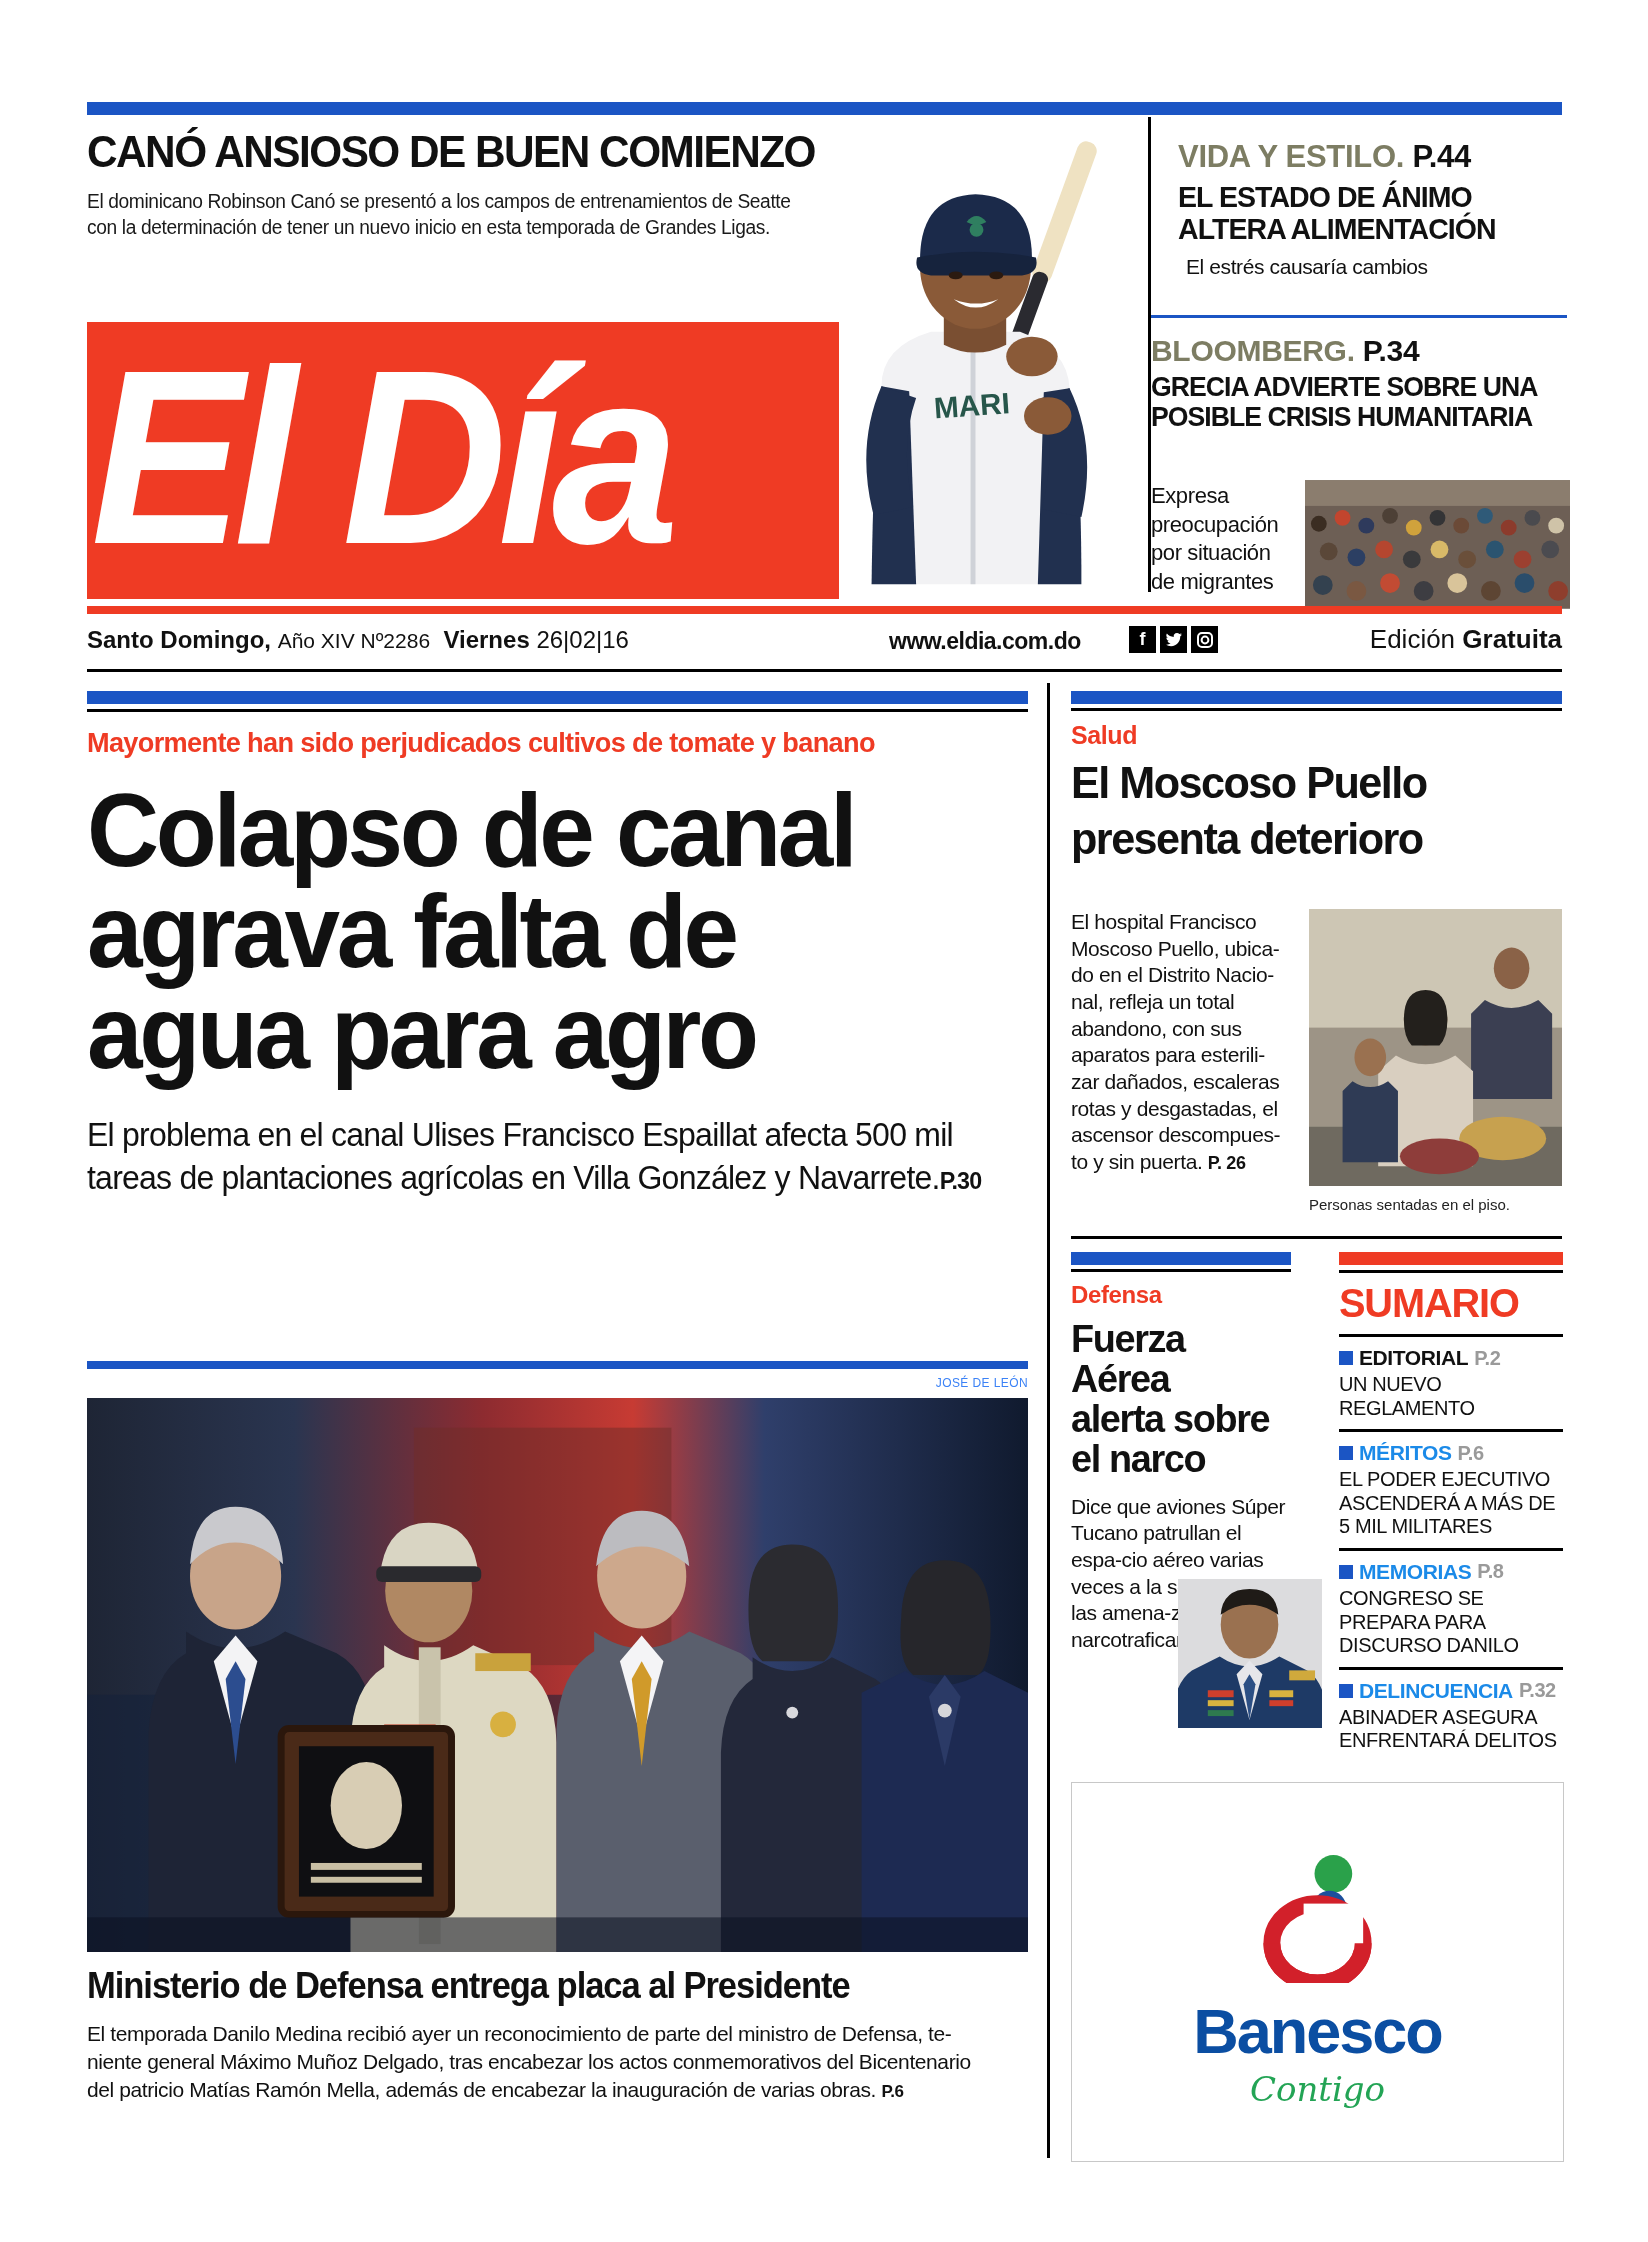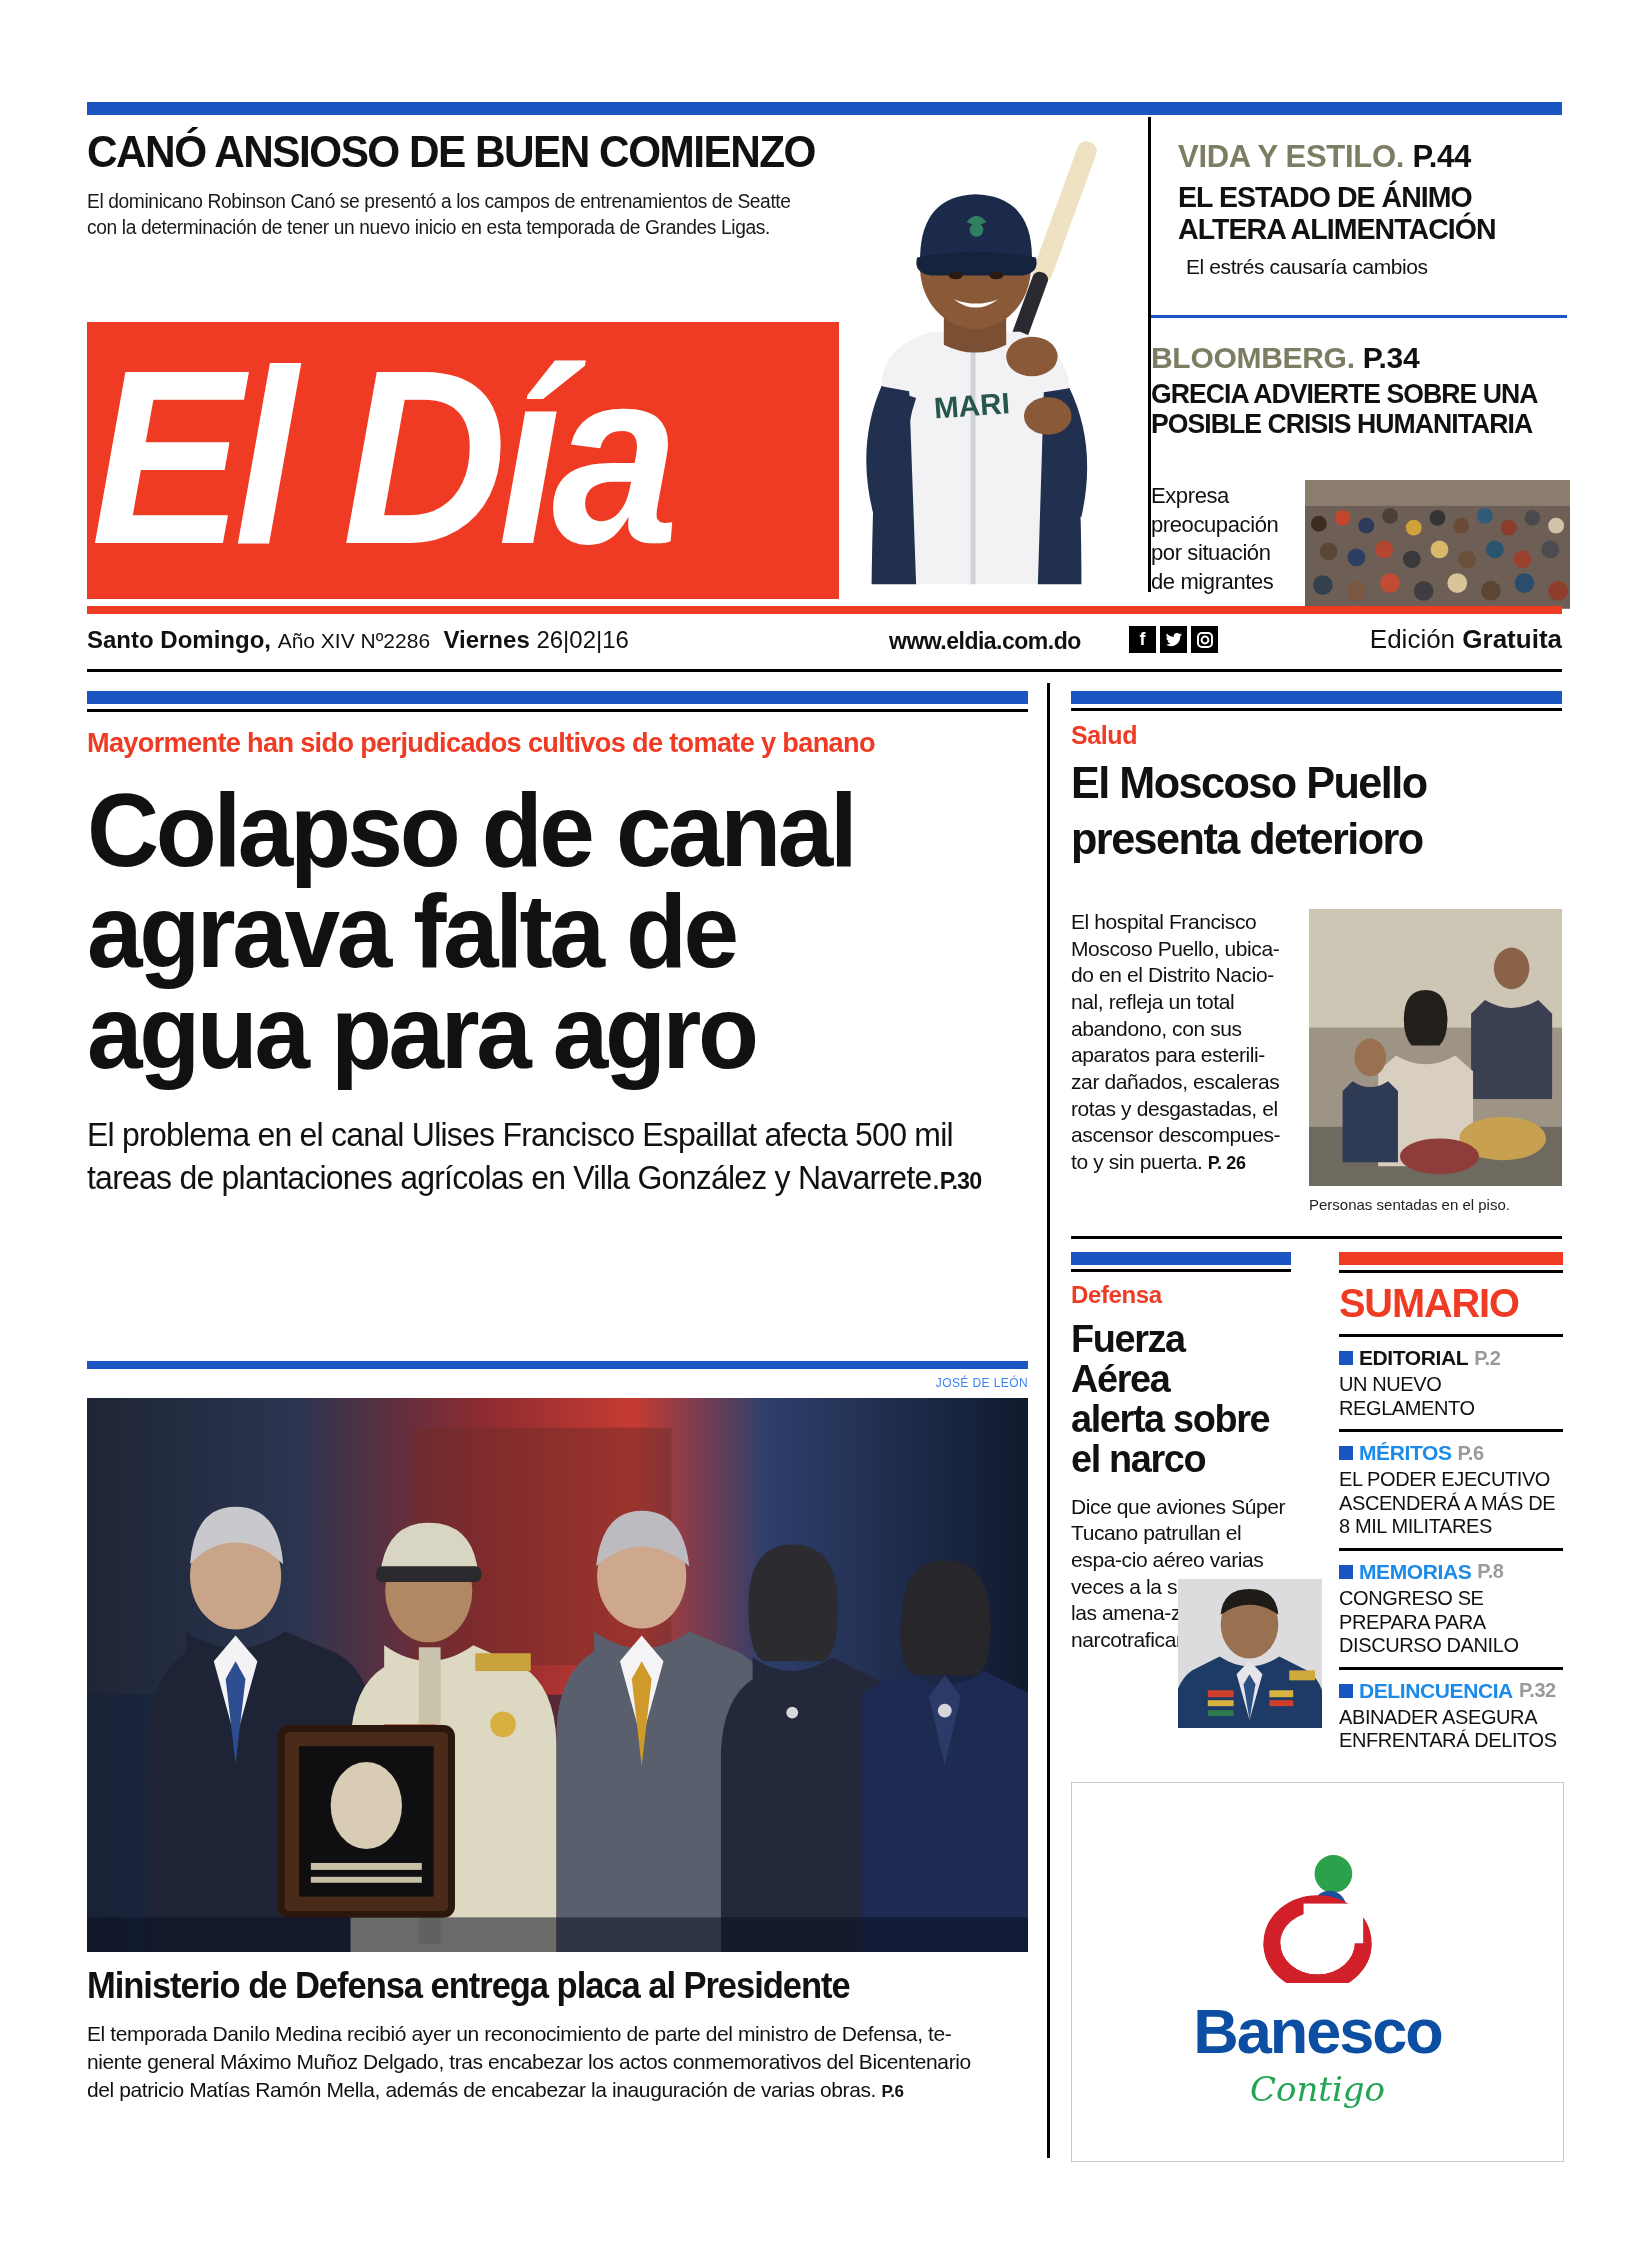--- a/index.html
+++ b/index.html
@@ -36,21 +36,21 @@
   .vdiv-top{position:absolute;left:1148px;top:117px;width:3px;height:475px;background:#000;}
 
   .vida{position:absolute;left:1178px;top:139px;width:396px;}
   .vida .kicker{font-size:31px;}
   .vida-head{font-size:30px;font-weight:bold;line-height:1.06;letter-spacing:-1px;
     transform:scaleX(0.95);transform-origin:left center;white-space:nowrap;}
   .vida-sub{font-size:21px;line-height:1.2;margin-top:9px;letter-spacing:-0.4px;padding-left:8px;}
 
   .hdiv-top{position:absolute;left:1151px;top:315px;width:416px;height:3px;background:#1b55c4;}
 
-  .bloom{position:absolute;left:1151px;top:341px;width:421px;}
+  .bloom{position:absolute;left:1151px;top:334px;width:421px;}
   .bloom .kicker{font-size:30px;margin-bottom:4px;}
   .bloom-head{font-size:28px;font-weight:bold;line-height:1.07;letter-spacing:-1px;
     transform:scaleX(0.95);transform-origin:left center;white-space:nowrap;}
   .bloom-body{position:absolute;left:1151px;top:482px;width:173px;font-size:22px;
     line-height:1.30;letter-spacing:-0.4px;}
   .bloom-photo{position:absolute;left:1305px;top:480px;width:265px;height:129px;overflow:hidden;}
 
   
   .logo-box{position:absolute;left:87px;top:322px;width:752px;height:277px;background:#ef3b24;}
   .logo-text{position:absolute;left:91px;top:319px;width:772px;height:287px;
@@ -497,21 +497,21 @@
       <div class="sum-txt">UN NUEVO REGLAMENTO</div>
     </div>
     <div class="sum-sep"></div>
 
     <div class="sum-item">
       <div class="sum-head">
         <span class="sq"></span>
         <span class="lbl blue">MÉRITOS</span>
         <span class="pg">P.6</span>
       </div>
-      <div class="sum-txt">EL PODER EJECUTIVO ASCENDERÁ A MÁS DE 8 MIL MILITARES</div>
+      <div class="sum-txt">EL PODER EJECUTIVO ASCENDERÁ A MÁS DE 5 MIL MILITARES</div>
     </div>
     <div class="sum-sep"></div>
 
     <div class="sum-item">
       <div class="sum-head">
         <span class="sq"></span>
         <span class="lbl blue">MEMORIAS</span>
         <span class="pg">P.8</span>
       </div>
       <div class="sum-txt">CONGRESO SE PREPARA PARA DISCURSO DANILO</div>

